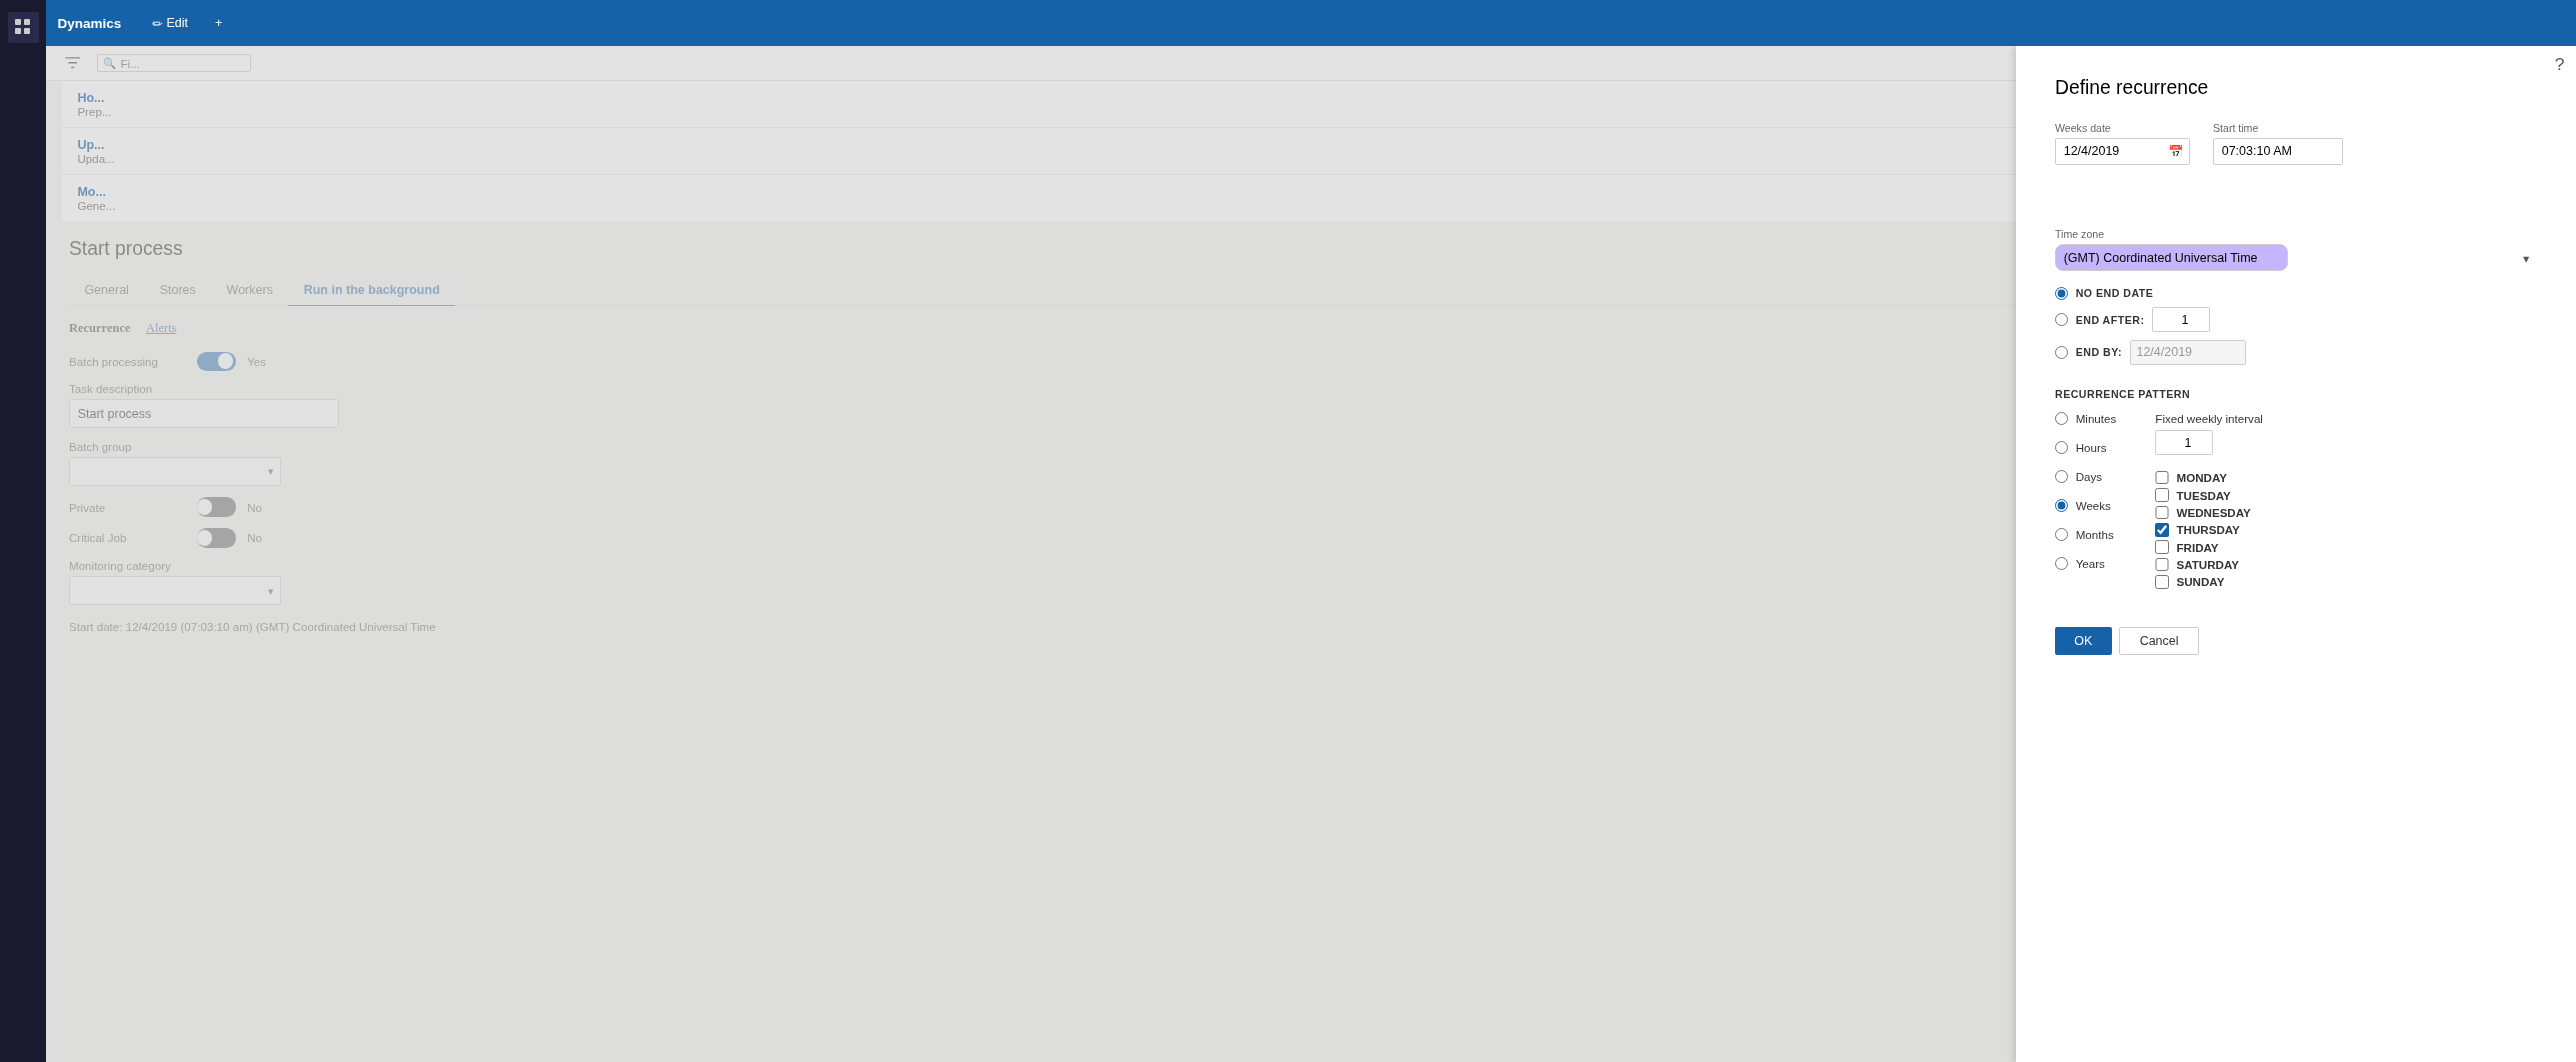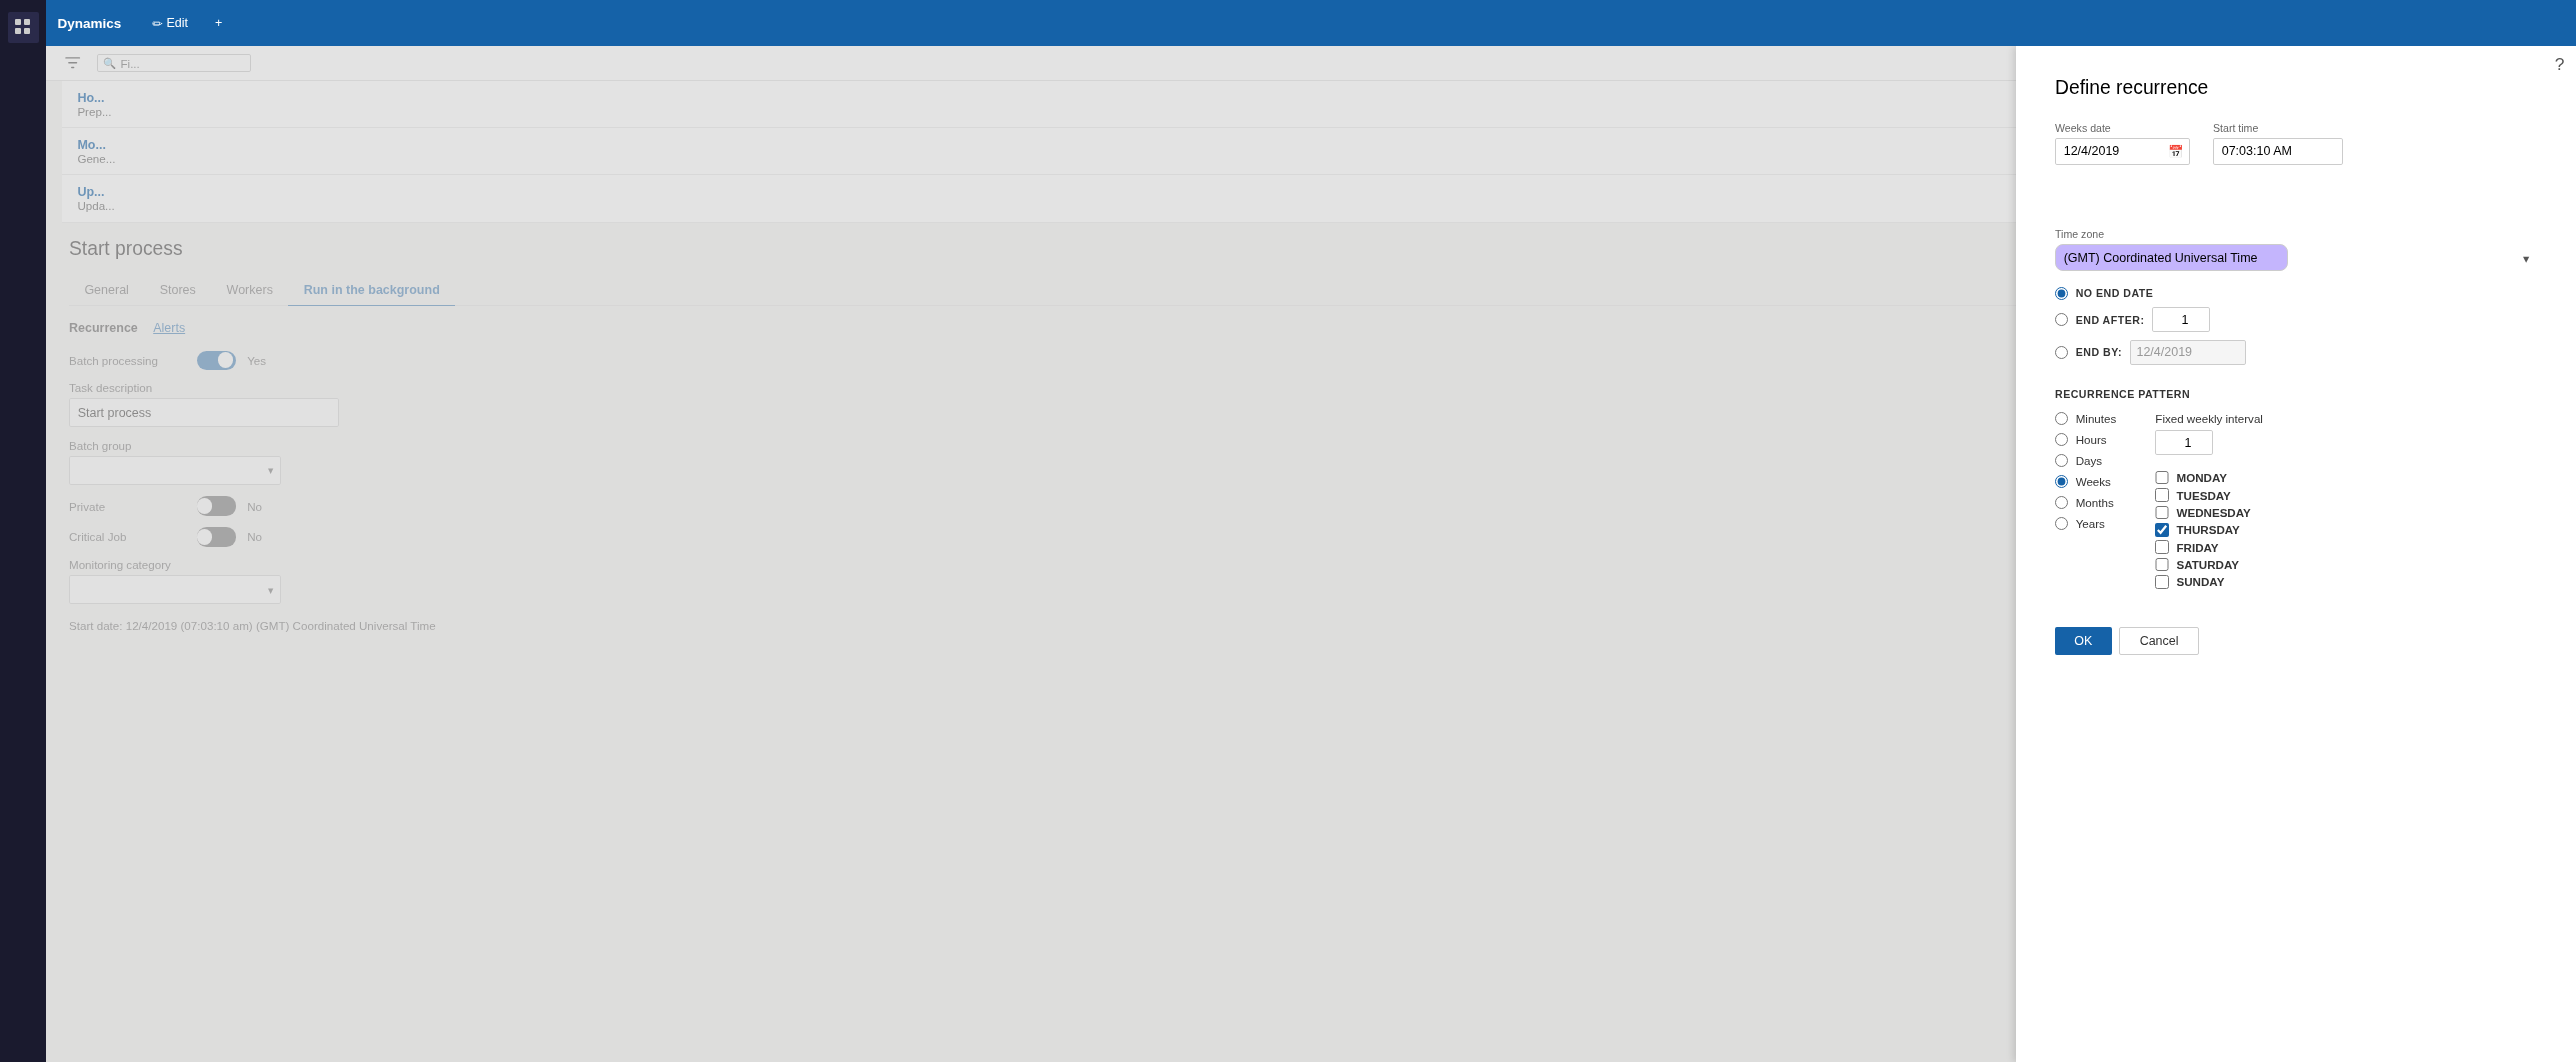--- a/index.html
+++ b/index.html
@@ -268,21 +268,21 @@
 
     .pattern-area {
       display: flex;
       gap: 39px;
       margin-bottom: 23px;
     }
 
     .pattern-left {
       display: flex;
       flex-direction: column;
-      gap: 8px;
+      gap: 16px;
     }
 
     .pattern-right {
       display: flex;
       flex-direction: column;
       gap: 3.9px;
     }
 
     .pattern-right-title {
       font-size: 11.6px;
@@ -362,20 +362,21 @@
     .sp-sub-tabs {
       display: flex;
       gap: 15.4px;
       margin-bottom: 15.4px;
     }
     .sp-sub-tab {
       font-size: 12.5px;
       color: #1562a8;
       cursor: pointer;
       text-decoration: underline;
+      font-family: Liberation Serif, serif;
     }
     .sp-sub-tab.active {
       text-decoration: none;
       color: #333;
       font-weight: 600;
     }
 
     .batch-row {
       display: flex;
       align-items: center;
@@ -521,26 +522,26 @@
           <input type="text" style="margin-left: 3.9px;" placeholder="Fi...">
         </div>
       </div>
 
       <div class="list-items">
         <div class="list-item">
           <div class="list-item-title">Ho...</div>
           <div class="list-item-sub">Prep...</div>
         </div>
         <div class="list-item">
+          <div class="list-item-title">Up...</div>
+          <div class="list-item-sub">Upda...</div>
+        </div>
+        <div class="list-item">
           <div class="list-item-title">Mo...</div>
           <div class="list-item-sub">Gene...</div>
-        </div>
-        <div class="list-item">
-          <div class="list-item-title">Up...</div>
-          <div class="list-item-sub">Upda...</div>
         </div>
       </div>
 
       <div class="sp-container" style="opacity:0.7;">
         <div class="sp-title">Start process</div>
 
         <div class="sp-tabs">
           <div class="sp-tab">General</div>
           <div class="sp-tab">Stores</div>
           <div class="sp-tab">Workers</div>

